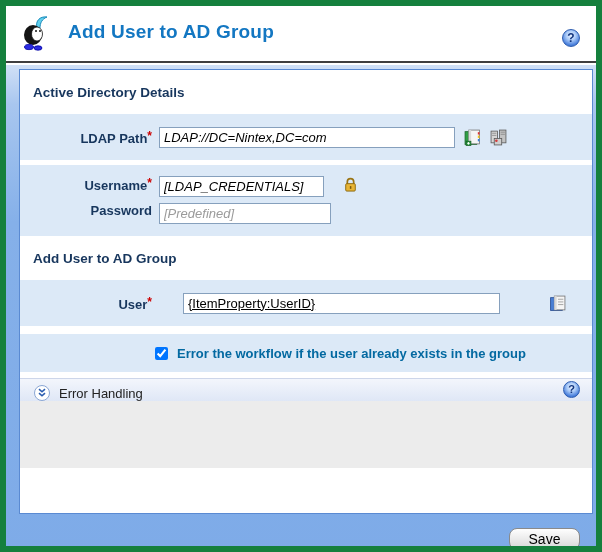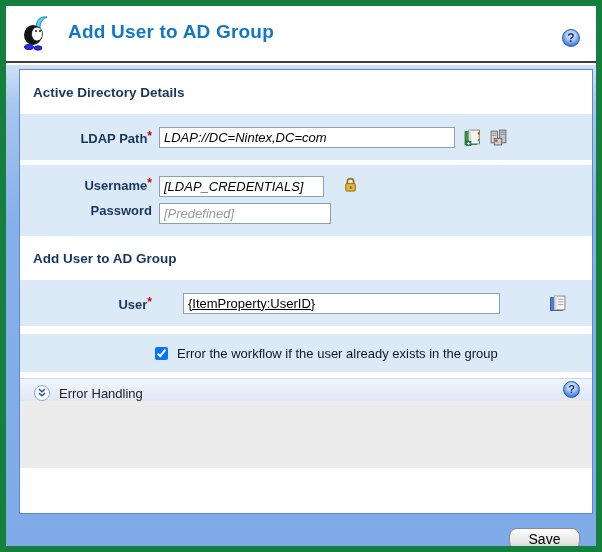--- a/index.html
+++ b/index.html
@@ -76,21 +76,21 @@
   .italic { font-style:italic; }
   .token { text-decoration:underline; }
   input::placeholder { color:#9b9b9b; font-style:italic; }
 
   .icon16 { width:17px; height:17px; flex-shrink:0; cursor:pointer; }
   .ml9  { margin-left:9px; }
   .ml18 { margin-left:18px; }
   .ml25 { margin-left:25px; }
 
   .cb { width:13px; height:13px; margin-right:9px; flex-shrink:0; }
-  .cb-label { font-size:13px; font-weight:normal; color:#0f172a; }
+  .cb-label { font-size:13px; font-weight:bold; color:#0369a1; }
 
   
   .err-header {
     height:23px; position:relative;
     background:linear-gradient(180deg,#f3f6fc,#dfe7f6);
     border-top:1px solid #cdd6ea;
     display:flex; align-items:flex-end; font-size:13px; color:#222;
   }
   .chev {
     margin-left:14px; width:16px; height:16px; border-radius:50%;

